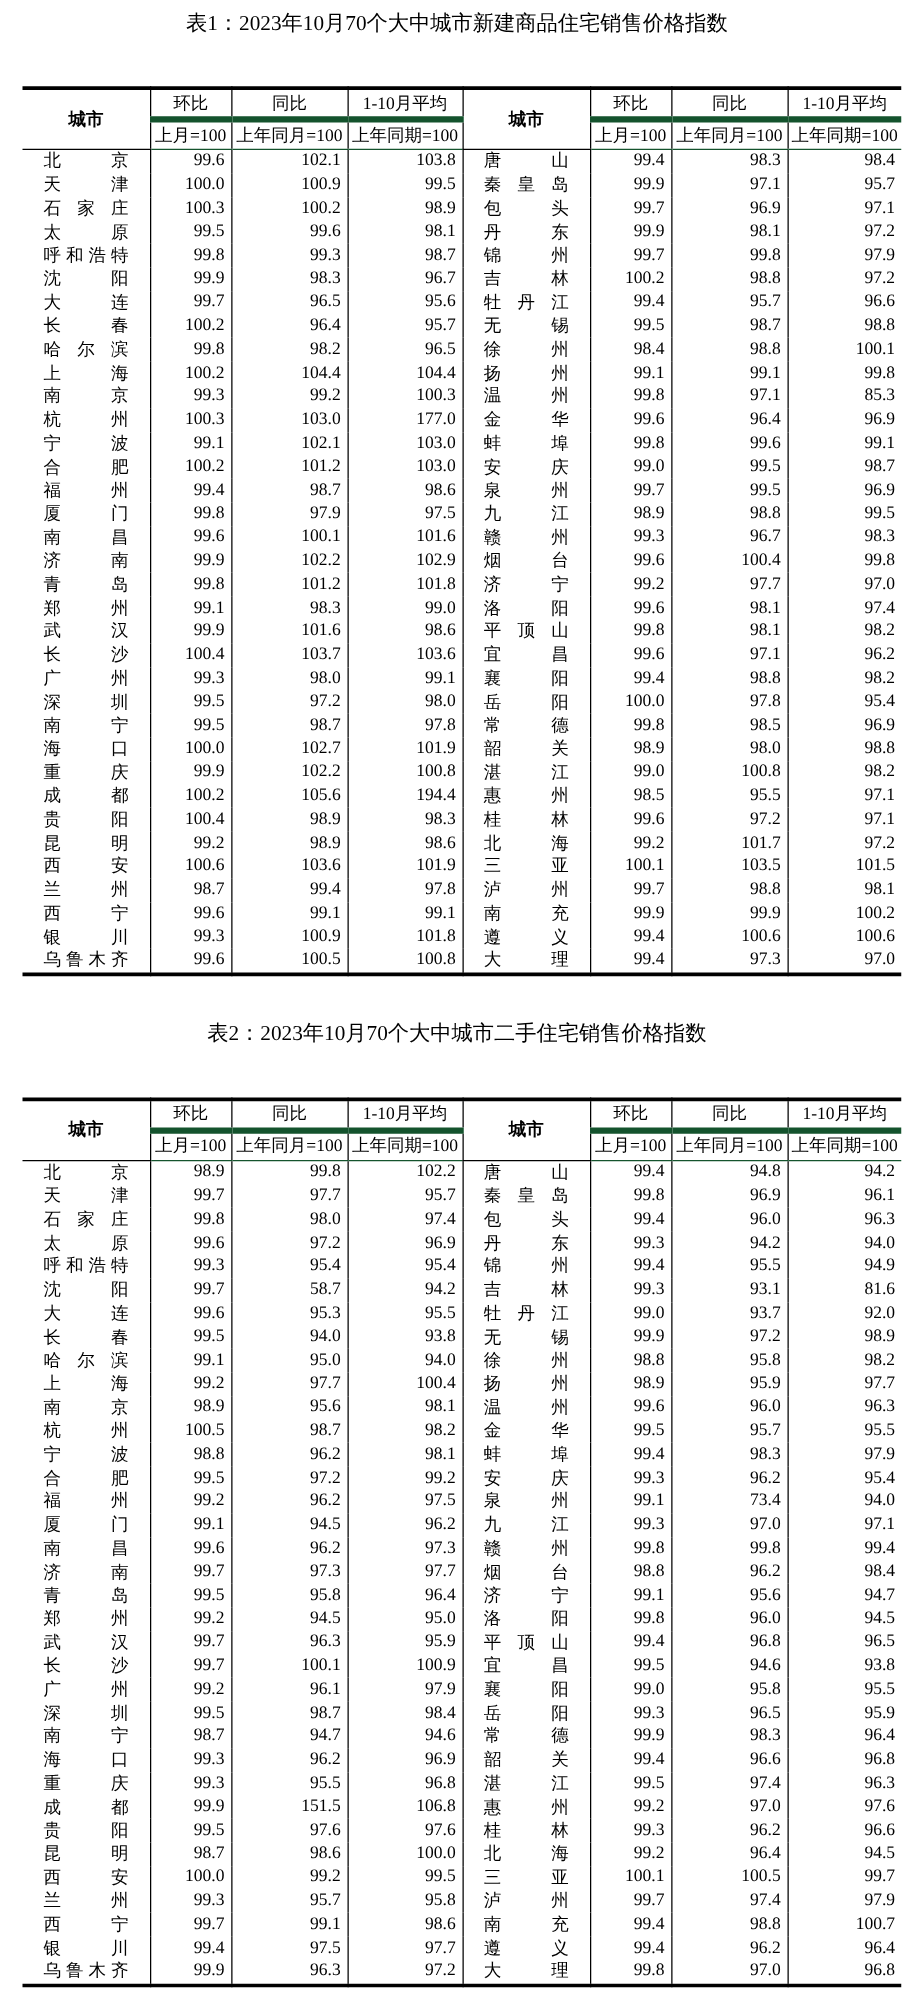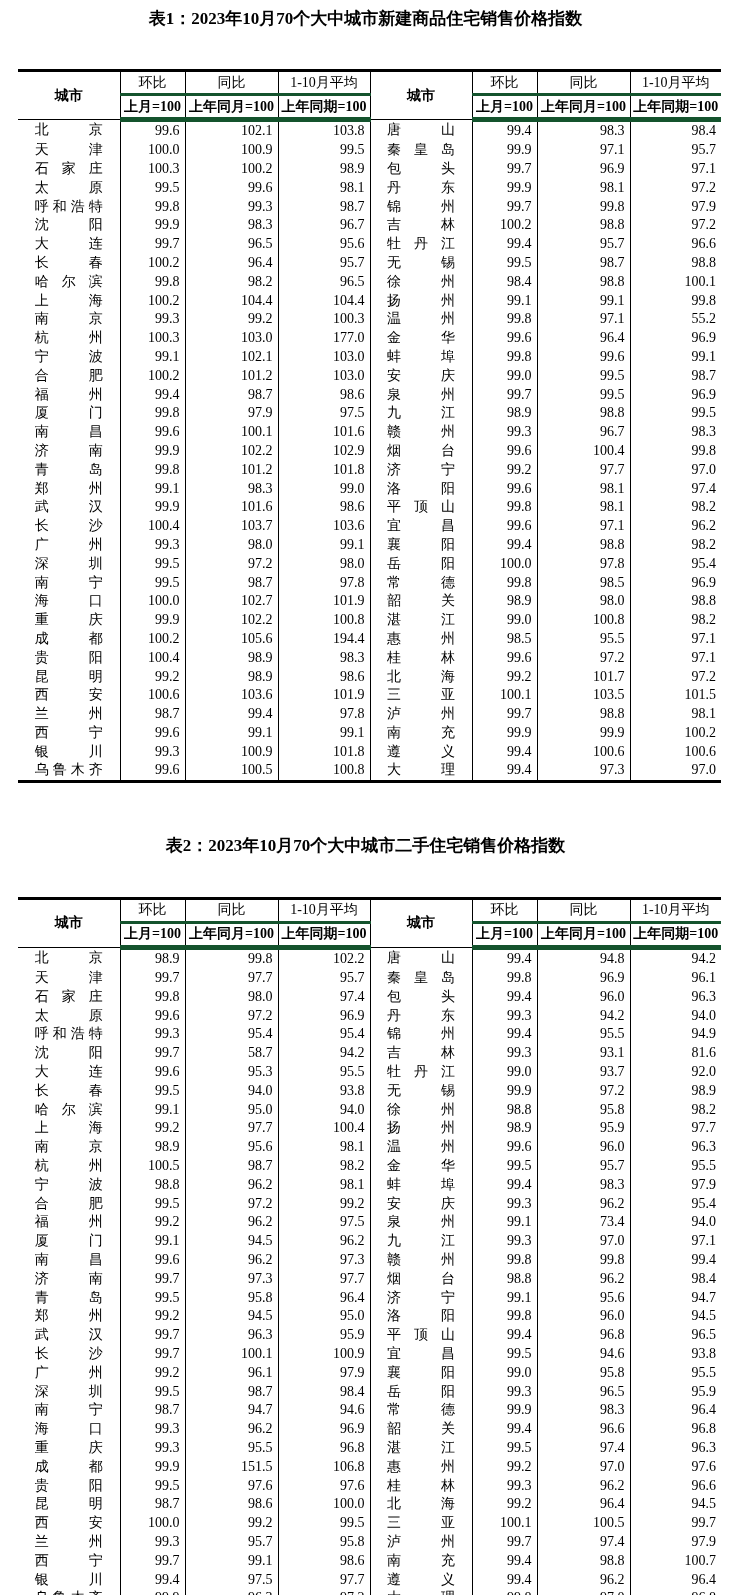--- a/index.html
+++ b/index.html
@@ -1,29 +1,29 @@
 <!DOCTYPE html>
 <html><head>
 <meta charset="utf-8">
 <style>
   html, body { margin: 0; padding: 0; background: #ffffff; color: #000000; }
   body { width: 731px; font-family: "Liberation Serif", "DejaVu Serif", serif; }
-  .doc-title { text-align: center; font-weight: bold; font-size: 17px; line-height: 22px; height: 22px; }
+  .doc-title { text-align: center; font-weight: normal; font-size: 17px; line-height: 22px; height: 22px; }
   #title1 { margin: 8px 0 0 0; }
-  #title2 { margin: 52px 0 0 0; }
+  #title2 { margin: 35px 0 0 0; }
   table.idx { border-collapse: collapse; table-layout: fixed; width: 703px; border-top: 3px solid #000; border-bottom: 3px solid #000; }
   #table1 { margin: 39px 0 0 18px; }
   #table2 { margin: 40px 0 0 18px; }
   th, td { padding: 0; font-weight: normal; font-size: 14px; overflow: hidden; white-space: nowrap; }
   thead th { height: 21px; text-align: center; }
   tbody td { height: 18.8px; }
   .bl { border-left: 1px solid #000; }
-  .h-top { border-bottom: 3px solid #14532d; }
+  .h-top { border-bottom: 5px solid #14532d; }
   .h-city { border-bottom: 1px solid #000; font-weight: bold; }
-  tr.h-row2 th { border-bottom: 5px solid #14532d; font-weight: bold; }
+  tr.h-row2 th { border-bottom: 1px solid #14532d; }
   td.c-num { text-align: right; padding-right: 5px; }
   td.c-city { text-align: center; }
   .city-justify { display: inline-block; width: 68px; text-align: justify; text-align-last: justify; white-space: nowrap; }
 </style>
 </head>
 <body>
 
 <div>
 
   <div id="title1" class="doc-title">表1：2023年10月70个大中城市新建商品住宅销售价格指数</div>
@@ -161,21 +161,21 @@
           <td class="c-num bl">99.8</td>
         </tr>
         <tr>
           <td class="c-city"><span class="city-justify">南京</span></td>
           <td class="c-num bl">99.3</td>
           <td class="c-num bl">99.2</td>
           <td class="c-num bl">100.3</td>
           <td class="c-city bl"><span class="city-justify">温州</span></td>
           <td class="c-num bl">99.8</td>
           <td class="c-num bl">97.1</td>
-          <td class="c-num bl">55.2</td>
+          <td class="c-num bl">85.3</td>
         </tr>
         <tr>
           <td class="c-city"><span class="city-justify">杭州</span></td>
           <td class="c-num bl">100.3</td>
           <td class="c-num bl">103.0</td>
           <td class="c-num bl">177.0</td>
           <td class="c-city bl"><span class="city-justify">金华</span></td>
           <td class="c-num bl">99.6</td>
           <td class="c-num bl">96.4</td>
           <td class="c-num bl">96.9</td>

